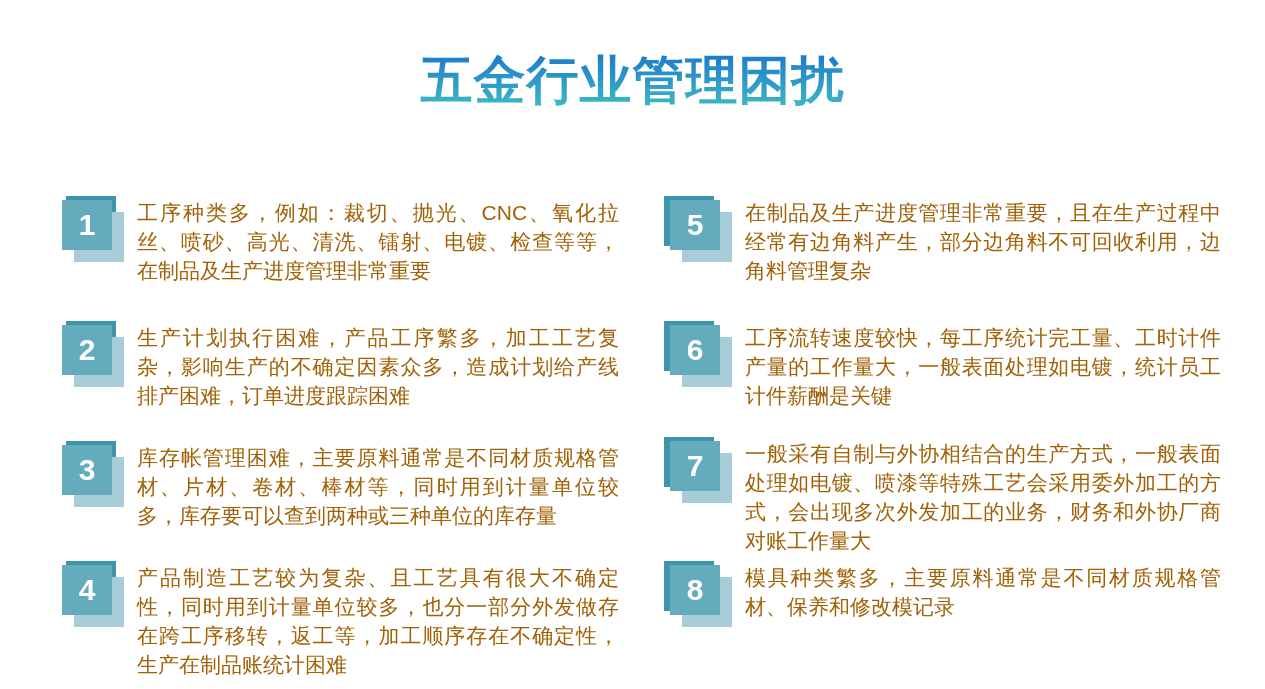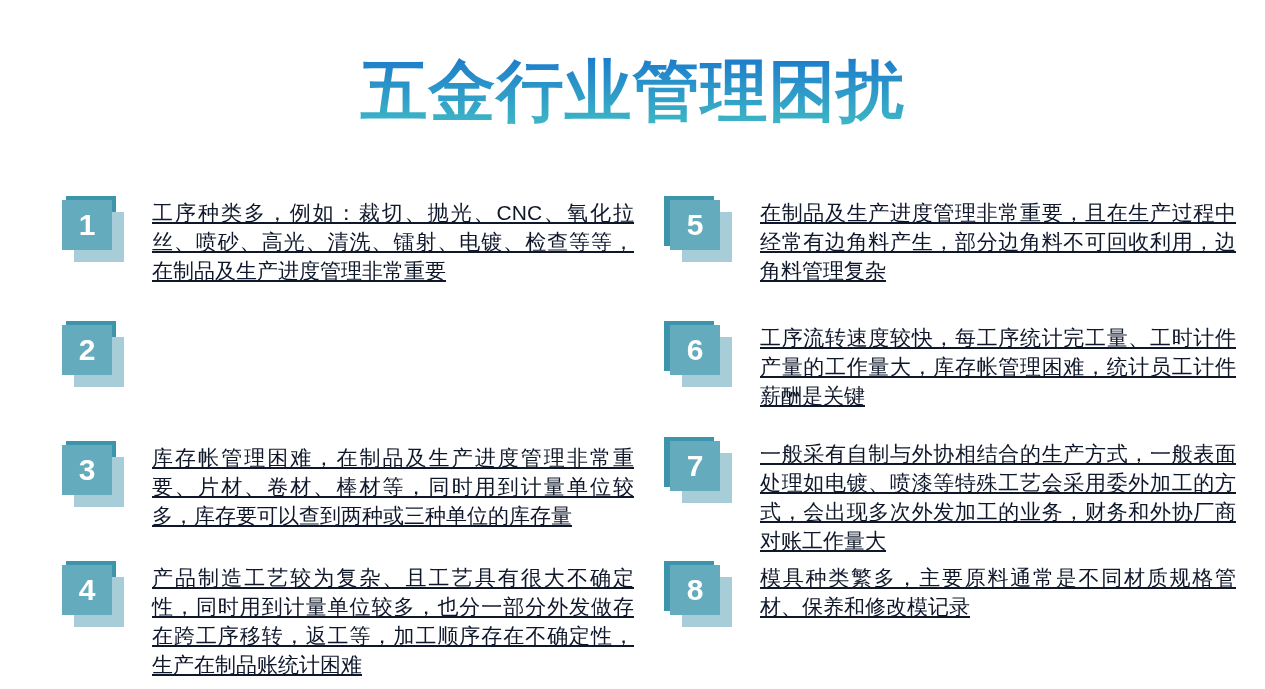--- a/index.html
+++ b/index.html
@@ -16,21 +16,21 @@
     width: 1265px;
     height: 689px;
     background: #ffffff;
   }
   .title {
     position: absolute;
     top: 46px;
     left: 0;
     width: 100%;
     text-align: center;
-    font-size: 67px;
+    font-size: 52px;
     font-weight: 700;
     letter-spacing: 1px;
     background: linear-gradient(180deg, #1e7ecb 15%, #3fb9c5 90%);
     -webkit-background-clip: text;
     background-clip: text;
     color: transparent;
   }
   .item {
     position: absolute;
     display: flex;
@@ -56,28 +56,27 @@
     display: flex;
     align-items: center;
     justify-content: center;
     color: #ffffff;
     font-size: 30px;
     font-weight: 700;
   }
   .col-l .sq-dark { left: 4px;  top: -4px; }
   .col-r .sq-dark { left: -6px; top: -4px; }
   .item-text {
-    margin-left: 26px;
+    margin-left: 11px;
     margin-top: -2px;
     width: 482px;
     font-size: 21px;
     line-height: 29px;
-    color: #0f172a;
+    color: #a16207;
     text-align: justify;
-    text-decoration: underline;
   }
   
   .pos-1 { left: 62px;  top: 200px; }
   .pos-2 { left: 62px;  top: 325px; }
   .pos-3 { left: 62px;  top: 445px; }
   .pos-4 { left: 62px;  top: 565px; }
   
   .pos-5 { left: 670px; top: 200px; }
   .pos-6 { left: 670px; top: 325px; }
   .pos-7 { left: 670px; top: 441px; }
@@ -99,29 +98,30 @@
     </div>
     <div class="item-text">工序种类多，例如：裁切、抛光、CNC、氧化拉丝、喷砂、高光、清洗、镭射、电镀、检查等等，在制品及生产进度管理非常重要</div>
   </div>
 
   <div class="item col-l pos-2">
     <div class="badge">
       <div class="sq sq-dark"></div>
       <div class="sq sq-light"></div>
       <div class="sq sq-main">2</div>
     </div>
+    <div class="item-text">生产计划执行困难，产品工序繁多，加工工艺复杂，影响生产的不确定因素众多，造成计划给产线排产困难，订单进度跟踪困难</div>
   </div>
 
   <div class="item col-l pos-3">
     <div class="badge">
       <div class="sq sq-dark"></div>
       <div class="sq sq-light"></div>
       <div class="sq sq-main">3</div>
     </div>
-    <div class="item-text">库存帐管理困难，在制品及生产进度管理非常重要、片材、卷材、棒材等，同时用到计量单位较多，库存要可以查到两种或三种单位的库存量</div>
+    <div class="item-text">库存帐管理困难，主要原料通常是不同材质规格管材、片材、卷材、棒材等，同时用到计量单位较多，库存要可以查到两种或三种单位的库存量</div>
   </div>
 
   <div class="item col-l pos-4">
     <div class="badge">
       <div class="sq sq-dark"></div>
       <div class="sq sq-light"></div>
       <div class="sq sq-main">4</div>
     </div>
     <div class="item-text">产品制造工艺较为复杂、且工艺具有很大不确定性，同时用到计量单位较多，也分一部分外发做存在跨工序移转，返工等，加工顺序存在不确定性，生产在制品账统计困难</div>
   </div>
@@ -134,21 +134,21 @@
     </div>
     <div class="item-text">在制品及生产进度管理非常重要，且在生产过程中经常有边角料产生，部分边角料不可回收利用，边角料管理复杂</div>
   </div>
 
   <div class="item col-r pos-6">
     <div class="badge">
       <div class="sq sq-dark"></div>
       <div class="sq sq-light"></div>
       <div class="sq sq-main">6</div>
     </div>
-    <div class="item-text">工序流转速度较快，每工序统计完工量、工时计件产量的工作量大，库存帐管理困难，统计员工计件薪酬是关键</div>
+    <div class="item-text">工序流转速度较快，每工序统计完工量、工时计件产量的工作量大，一般表面处理如电镀，统计员工计件薪酬是关键</div>
   </div>
 
   <div class="item col-r pos-7">
     <div class="badge">
       <div class="sq sq-dark"></div>
       <div class="sq sq-light"></div>
       <div class="sq sq-main">7</div>
     </div>
     <div class="item-text">一般采有自制与外协相结合的生产方式，一般表面处理如电镀、喷漆等特殊工艺会采用委外加工的方式，会出现多次外发加工的业务，财务和外协厂商对账工作量大</div>
   </div>

